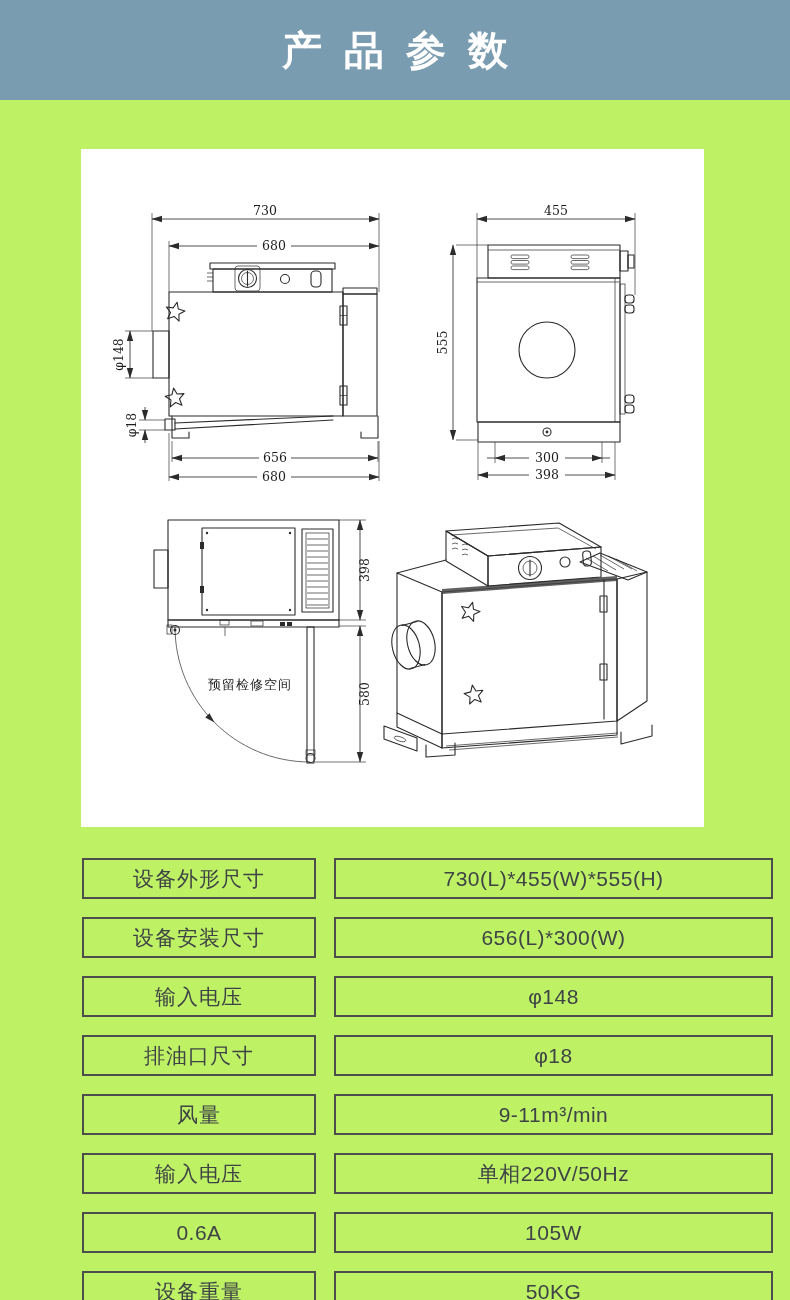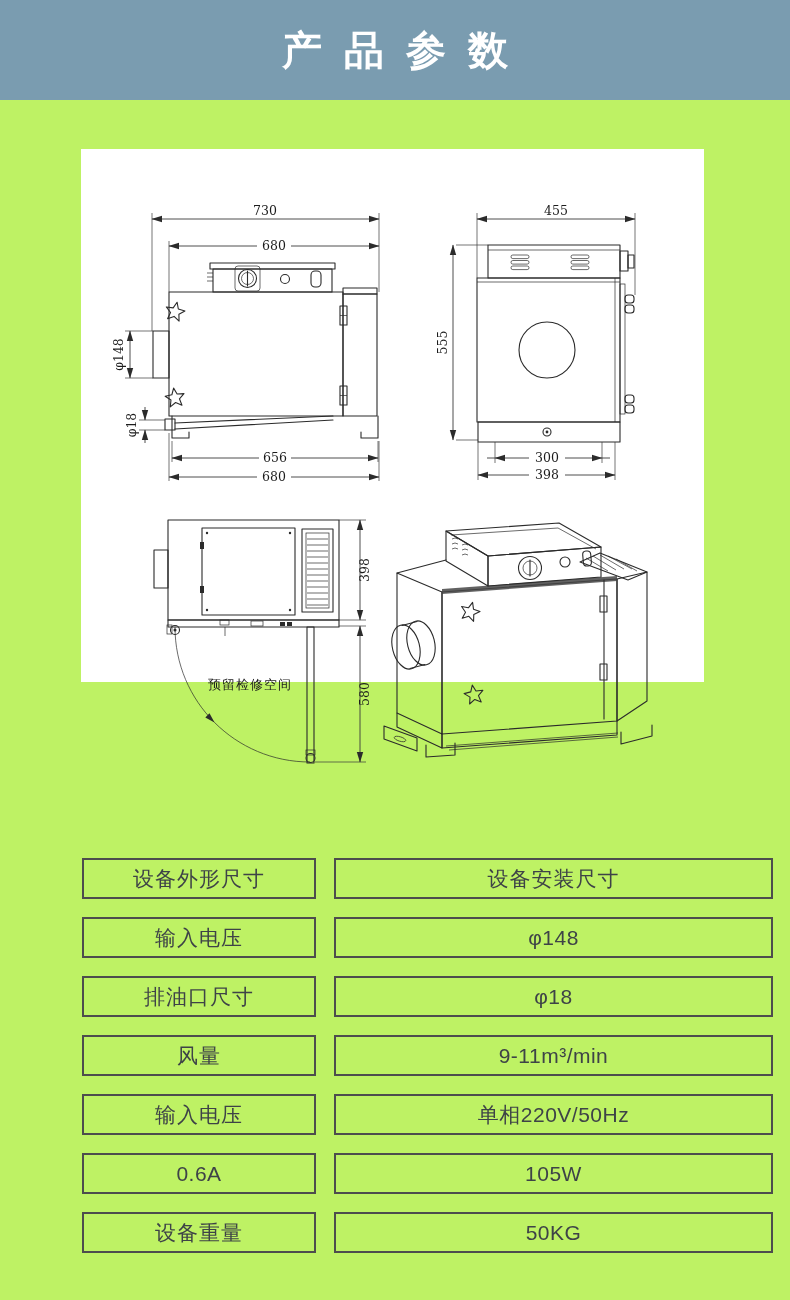--- a/index.html
+++ b/index.html
@@ -10,21 +10,21 @@
   .banner{
     position:absolute;left:0;top:0;width:790px;height:100px;
     background:#7a9cb0;display:flex;align-items:center;justify-content:center;
   }
   .banner h1{
     margin:0;color:#fff;font-size:40px;font-weight:bold;
     letter-spacing:22px;text-indent:22px;
     font-family:"Liberation Sans",sans-serif;
   }
   .draw-card{
-    position:absolute;left:81px;top:149px;width:623px;height:533px;
+    position:absolute;left:81px;top:149px;width:623px;height:678px;
     background:#ffffff;
   }
   .draw-card svg{display:block;}
   
   .obj{stroke:#2b2b2b;stroke-width:1.1;fill:none;stroke-linejoin:round;stroke-linecap:round;}
   .thin{stroke:#2b2b2b;stroke-width:0.7;fill:none;}
   .filldark{fill:#2b2b2b;stroke:none;}
   .ext{stroke:#3a3a3a;stroke-width:0.7;fill:none;}
   .dim{stroke:#3a3a3a;stroke-width:0.9;fill:none;}
   .dimtxt{font-family:"DejaVu Serif",serif;font-size:12.5px;fill:#1c1c1c;}
@@ -306,22 +306,24 @@
         <path class="obj" d="M345,596 L345,608 L374,606 L374,594"></path>
         <path class="obj" d="M540,583 L540,595 L571,587 L571,576"></path>
         <line class="thin" x1="365" y1="597" x2="537" y2="584"></line>
         <line class="thin" x1="368" y1="601" x2="537" y2="588"></line>
       </g>
     </svg>
   </div>
 
   <div class="spec">
   <div class="cell">设备外形尺寸</div>
+  <div class="cell val">730(L)*455(W)*555(H)</div>
 
   <div class="cell">设备安装尺寸</div>
+  <div class="cell val">656(L)*300(W)</div>
 
   <div class="cell">输入电压</div>
   <div class="cell val">φ148</div>
 
   <div class="cell">排油口尺寸</div>
   <div class="cell val">φ18</div>
 
   <div class="cell">风量</div>
   <div class="cell val">9-11m³/min</div>
 

